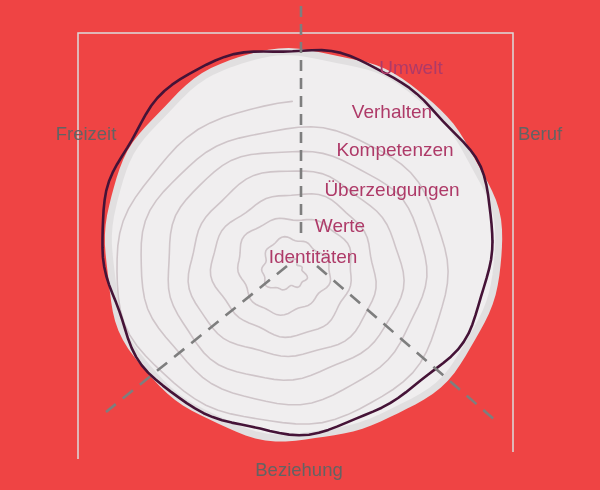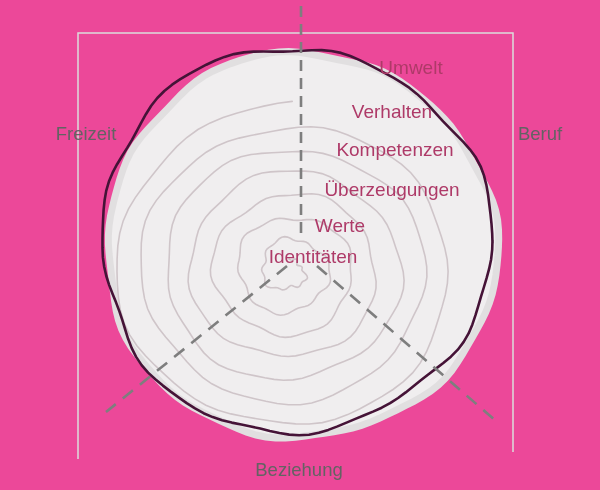--- a/index.html
+++ b/index.html
@@ -8,21 +8,21 @@
     background: #ffffff;
     width: 600px;
     height: 490px;
     overflow: hidden;
     font-family: "Liberation Sans", sans-serif;
   }
   #stage {
     position: relative;
     width: 600px;
     height: 490px;
-    background: #ec4899;
+    background: #ef4444;
   }
   svg { display: block; }
   .frame { fill: none; stroke-width: 1.5px; }
   .onion-shadow { stroke-width: 7px; }
   .onion-outline { fill: none; stroke-width: 2.6px; stroke-linejoin: round; }
   .spiral { fill: none; stroke-width: 1.6px; stroke-linecap: round; }
   .divider { stroke-width: 2.6px; fill: none; }
   .divider-v  { stroke-dasharray: 11 7; }
   .divider-d  { stroke-dasharray: 13 9; }
   .layer-label   { font-size: 19px; text-anchor: middle; }

